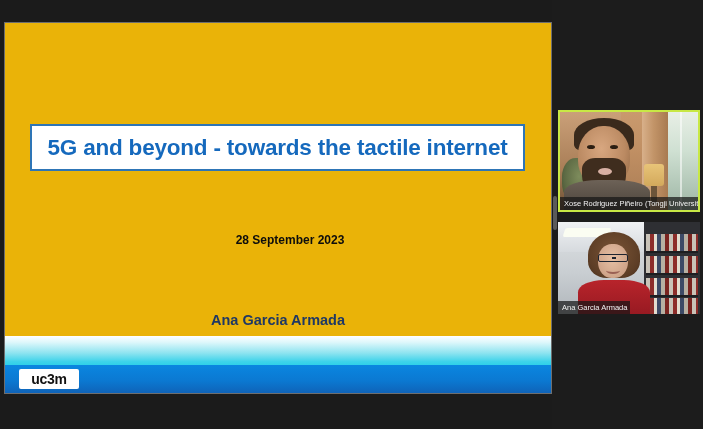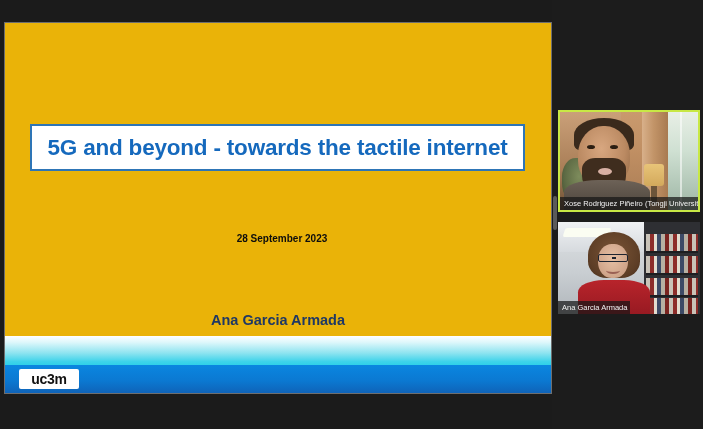--- a/index.html
+++ b/index.html
@@ -61,26 +61,26 @@
     color: #1569bd;
     font-size: 22.5px;
     font-weight: bold;
     letter-spacing: -0.2px;
     white-space: nowrap;
   }
 
   
   #slide-date {
     position: absolute;
-    left: 4px;
+    left: 12px;
     top: 210px;
     width: 546px;
     text-align: center;
     color: #0d0d0d;
-    font-size: 10px;
+    font-size: 12px;
     font-weight: bold;
   }
 
   
   #slide-author-block {
     position: absolute;
     left: 0;
     top: 288px;
     width: 546px;
     text-align: center;

